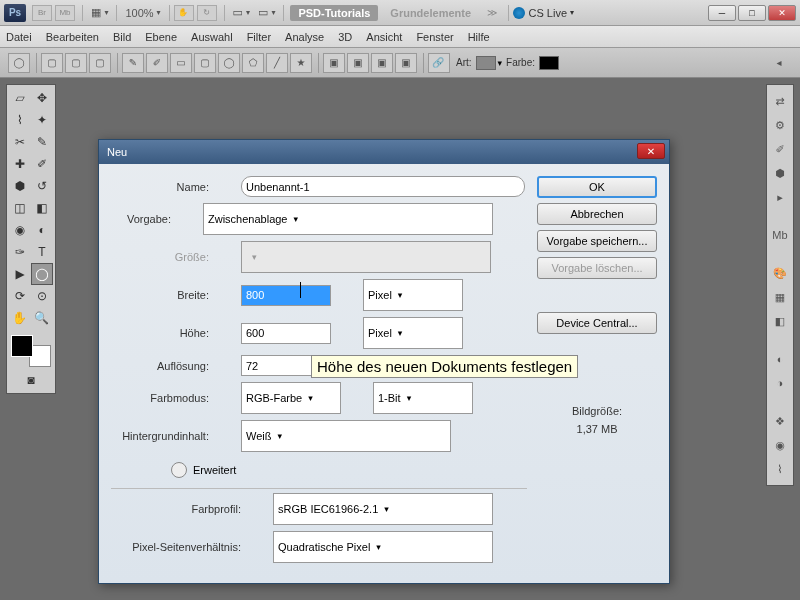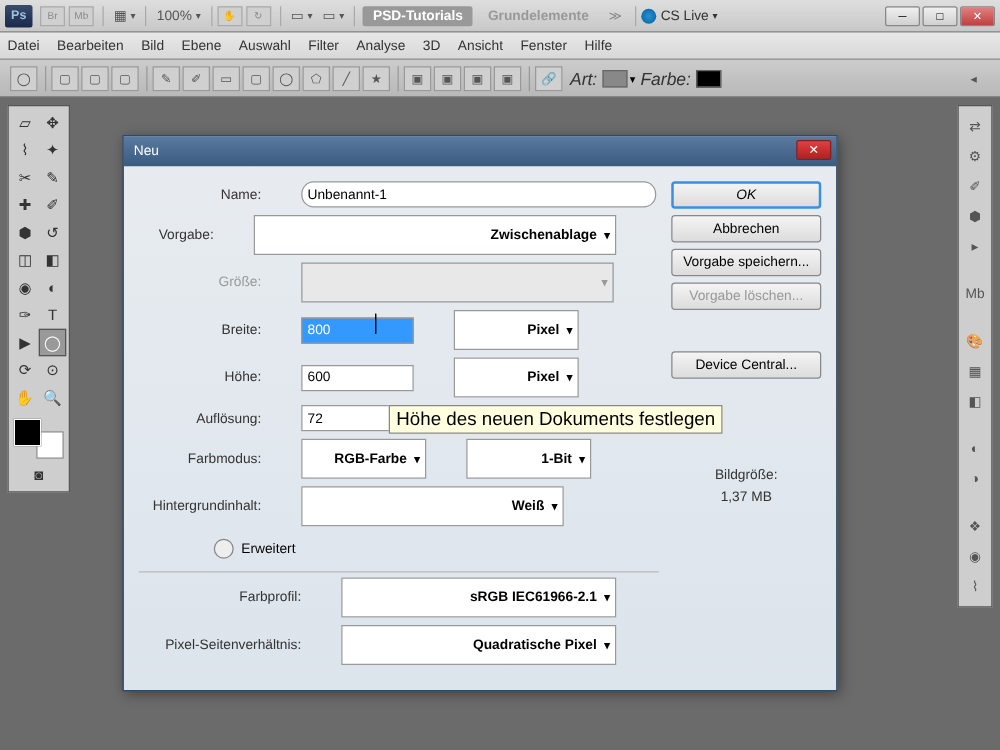--- a/index.html
+++ b/index.html
@@ -16,49 +16,49 @@
 .cslive { display: flex; align-items: center; font-size: 11px; color: #333; margin-right: 6px; }
 .cslive-icon { width: 12px; height: 12px; border-radius: 50%; background: radial-gradient(#2a90d0, #0060a0); margin-right: 4px; }
 .winbtns { display: flex; margin-left: auto; }
 .winbtn { width: 28px; height: 16px; border: 1px solid #888; background: linear-gradient(#f0f0f0, #d0d0d0); font-size: 9px; display: flex; align-items: center; justify-content: center; border-radius: 2px; margin-left: 2px; }
 .winbtn.close { background: linear-gradient(#e08080, #c04040); color: #fff; }
 .menubar { height: 22px; background: linear-gradient(#e8e8e8, #d8d8d8); display: flex; align-items: center; padding: 0 6px; font-size: 11px; border-bottom: 1px solid #999; }
 .menu-item { margin-right: 14px; color: #333; }
 .optbar { height: 30px; background: linear-gradient(#ccc, #b8b8b8); display: flex; align-items: center; padding: 0 8px; border-bottom: 1px solid #888; }
 .opt-icon { width: 22px; height: 20px; background: #d0d0d0; border: 1px solid #999; margin-right: 2px; display: flex; align-items: center; justify-content: center; font-size: 10px; color: #555; }
 .opt-sep { width: 1px; height: 20px; background: #999; margin: 0 4px; }
-.opt-label { font-size: 14px; color: #333; margin: 0 4px; font-style: italic; }
+.opt-label { font-size: 10px; color: #333; margin: 0 4px; }
 .opt-swatch { width: 20px; height: 14px; border: 1px solid #666; }
 .canvas { position: absolute; top: 78px; left: 0; right: 0; bottom: 0; background: #6b6b6b; }
 .toolbox { position: absolute; left: 6px; top: 84px; width: 50px; background: #cecece; border: 1px solid #555; padding: 2px; display: flex; flex-wrap: wrap; }
 .tool { width: 22px; height: 22px; display: flex; align-items: center; justify-content: center; font-size: 12px; color: #333; }
 .tool.active { background: #999; color: #fff; border: 1px solid #555; }
 .swatches { width: 44px; height: 36px; position: relative; margin-top: 4px; }
 .swatch-fg { position: absolute; left: 2px; top: 2px; width: 22px; height: 22px; background: #000; border: 1px solid #fff; }
 .swatch-bg { position: absolute; right: 2px; bottom: 2px; width: 22px; height: 22px; background: #fff; border: 1px solid #888; }
 .rightpanel { position: absolute; right: 6px; top: 84px; width: 28px; background: #cecece; border: 1px solid #555; display: flex; flex-direction: column; align-items: center; padding: 4px 0; }
 .rp-icon { width: 20px; height: 20px; margin: 2px 0; display: flex; align-items: center; justify-content: center; font-size: 11px; color: #555; }
 .rp-gap { height: 14px; }
 
-.dialog { position: absolute; left: 98px; top: 108px; width: 572px; background: linear-gradient(#e8ecf0, #dce4ec); border: 1px solid #2a4a6a; box-shadow: 2px 2px 10px rgba(0,0,0,0.4); }
+.dialog { position: absolute; left: 98px; top: 139px; width: 572px; background: linear-gradient(#e8ecf0, #dce4ec); border: 1px solid #2a4a6a; box-shadow: 2px 2px 10px rgba(0,0,0,0.4); }
 .dlg-title { height: 24px; background: linear-gradient(#5a7aa0, #3a5a80); color: #fff; font-size: 11px; display: flex; align-items: center; padding: 0 8px; position: relative; }
 .dlg-close { position: absolute; right: 4px; top: 3px; width: 28px; height: 16px; background: linear-gradient(#e04040, #b02020); border: 1px solid #802020; border-radius: 2px; color: #fff; font-size: 10px; display: flex; align-items: center; justify-content: center; }
 .dlg-body { padding: 12px 12px 14px; display: flex; }
 .dlg-left { flex: 1; font-size: 11px; }
 .dlg-right { width: 130px; display: flex; flex-direction: column; padding-left: 10px; }
 .row { display: flex; align-items: center; margin-bottom: 6px; position: relative; gap: 24px; }
 .row label { width: 98px; text-align: right; margin-right: 8px; color: #333; }
 .row .wide-label { width: 130px; }
 .inp { height: 21px; border: 1px solid #999; background: #fff; padding: 0 4px; font-size: 11px; }
 .inp.sel { background: #3399ff; color: #fff; }
-.dd { height: 21px; border: 1px solid #999; background: #fff; padding: 15px 4px; font-size: 11px; display: flex; align-items: center; justify-content: flex-end; font-weight: bold; }
+.dd { height: 21px; border: 1px solid #999; background: #fff; padding: 15px 4px; font-size: 11px; display: flex; align-items: center; justify-content: flex-start; }
 .dd::after { content: '▾'; font-size: 9px; margin-left: 6px; }
 .dd.dis { background: #e8e8e8; color: #999; }
 .btn { height: 22px; border: 1px solid #888; background: linear-gradient(#f4f4f4, #dcdcdc); font-size: 11px; margin-bottom: 5px; border-radius: 3px; display: flex; align-items: center; justify-content: center; }
-.btn.ok { border: 2px solid #3a90e0; font-style: italic; }
+.btn.ok { border: 2px solid #3a90e0; }
 .btn.dis { color: #999; }
 .erweitert { display: flex; align-items: center; margin: 10px 0 10px 60px; font-size: 11px; }
 .erweitert::before { content: ''; width: 14px; height: 14px; border: 1px solid #888; border-radius: 50%; margin-right: 6px; display: flex; align-items: center; justify-content: center; background: #eee; }
 .bildgr { text-align: center; font-size: 11px; margin-top: 66px; color: #333; }
 .tooltip { position: absolute; background: #ffffe0; border: 1px solid #888; padding: 2px 5px; font-size: 15px; white-space: nowrap; z-index: 10; }
 .cursor-ibeam { position: absolute; width: 7px; height: 16px; }
 .cursor-ibeam::before, .cursor-ibeam::after { content: ''; position: absolute; left: 3px; width: 1px; height: 16px; background: #000; }
 .hr { border: none; border-top: 1px solid #bbb; margin: 4px 0; }
 </style>
 </head>

